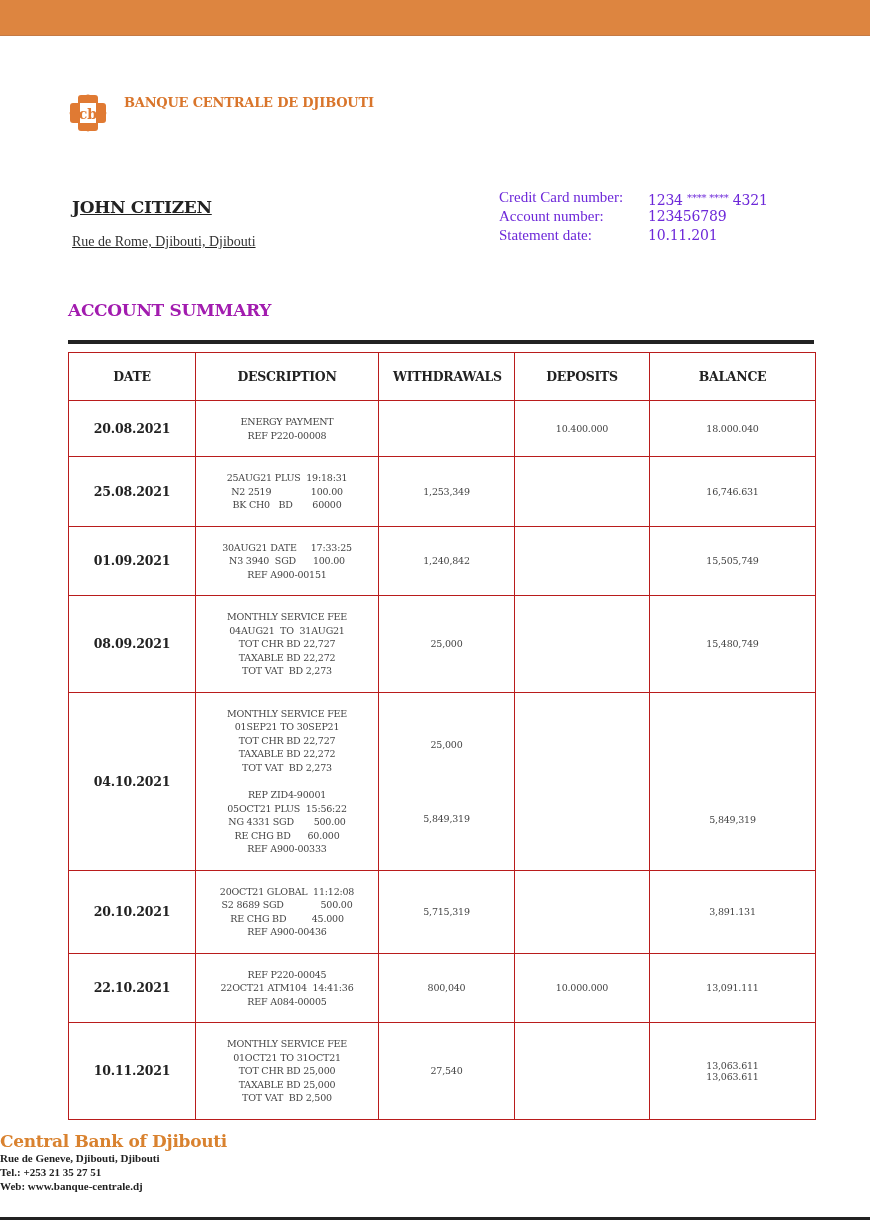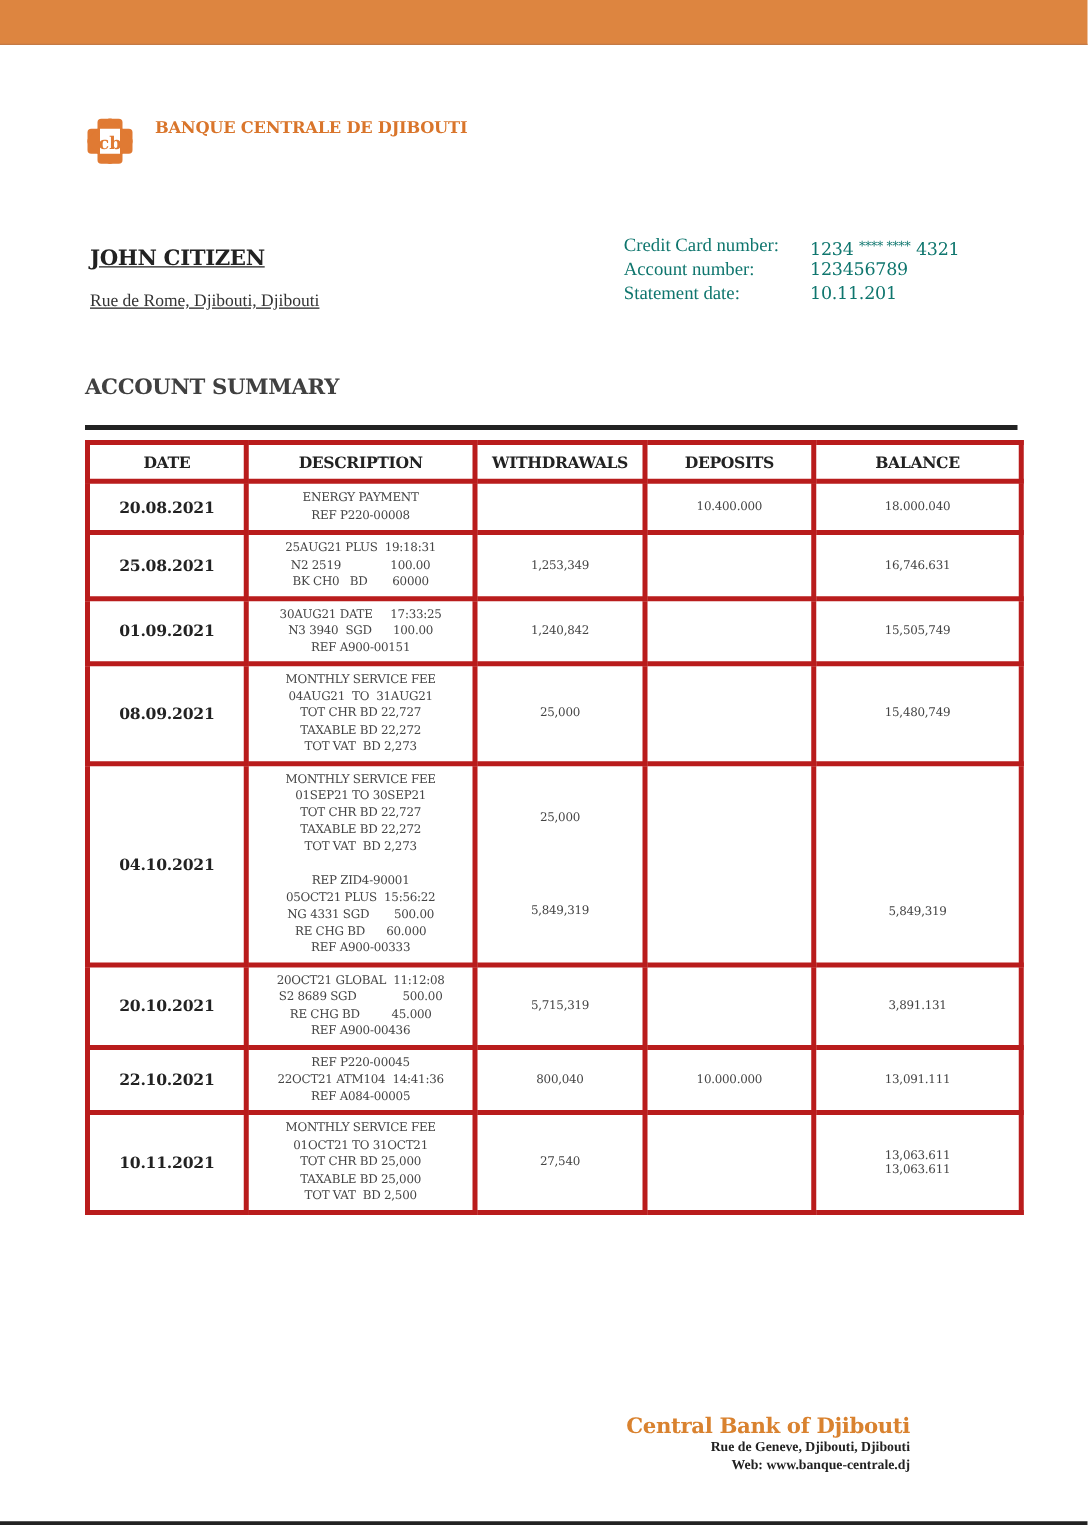--- a/index.html
+++ b/index.html
@@ -5,36 +5,36 @@
   html, body { margin:0; padding:0; }
   body { width:870px; height:1230px; position:relative; background:#fff; font-family:"DejaVu Serif", serif; color:#222; overflow:hidden; }
   .topbar { position:absolute; left:0; top:0; width:870px; height:35px; background:#dd8540; border-bottom:1px solid #c47a45; }
   .logo { position:absolute; left:68px; top:93px; width:40px; height:40px; }
   .logo-text { position:absolute; left:124px; top:95px; }
   .logo-fr { font-family:"DejaVu Serif", serif; font-weight:bold; font-size:13px; color:#d9752b; letter-spacing:-0.2px; white-space:nowrap; }
   .logo-ar { font-family:"DejaVu Sans", sans-serif; font-size:16px; color:#d9752b; direction:rtl; text-align:left; margin-top:1px; white-space:nowrap; }
   .client { position:absolute; left:72px; top:197px;text-decoration:underline; }
   .client-name { font-family:"DejaVu Serif", serif; font-weight:bold; font-size:17px; color:#222; letter-spacing:-0.3px; }
   .client-addr { font-family:"Liberation Serif", serif; font-size:14px; color:#333; margin-top:17px; }
-  .meta { position:absolute; left:499px; top:188px; font-family:"Liberation Serif", serif; font-size:15px; color:#0f766e; }
+  .meta { position:absolute; left:499px; top:188px; font-family:"Liberation Serif", serif; font-size:15px; color:#6d28d9; }
   .meta-row { display:flex; height:19px; line-height:19px; }
   .meta-label { width:149px; }
   .meta-value { font-family:"DejaVu Serif", serif; font-size:14px; letter-spacing:-0.2px; }
   .meta-value .stars { font-size:10px; vertical-align:4px; }
-  .summary-title { position:absolute; left:68px; top:300px; font-family:"DejaVu Serif", serif; font-weight:bold; font-size:17px; color:#404040; letter-spacing:-0.3px; }
+  .summary-title { position:absolute; left:68px; top:300px; font-family:"DejaVu Serif", serif; font-weight:bold; font-size:17px; color:#a21caf; letter-spacing:-0.3px; }
   .rule { position:absolute; left:68px; top:340px; width:746px; height:4px; background:#222; }
   table.stmt { position:absolute; left:68px; top:352px; width:747px; border-collapse:collapse; table-layout:fixed; }
-  table.stmt th, table.stmt td { border:4px solid #b91c1c; text-align:center; vertical-align:middle; padding:4px; }
+  table.stmt th, table.stmt td { border:1px solid #b91c1c; text-align:center; vertical-align:middle; padding:14px; }
   table.stmt th { font-family:"DejaVu Serif", serif; font-weight:bold; font-size:12.5px; color:#222; height:19px; letter-spacing:-0.3px; }
   td.date { font-family:"DejaVu Serif", serif; font-weight:bold; font-size:12.5px; color:#222; letter-spacing:-0.2px; }
   td.desc { font-family:"DejaVu Serif", serif; font-size:9.5px; color:#444; line-height:13.5px; letter-spacing:-0.2px; }
   td.num { font-family:"DejaVu Serif", serif; font-size:9.5px; color:#444; letter-spacing:-0.2px; }
   .desc-line { white-space:pre; }
   .gap { height:14px; }
-  .footer { position:absolute; left:0; top:1131px; width:728px; text-align:right; }
+  .footer { position:absolute; left:0; top:1131px; width:728px; text-align:left; }
   .footer-title { font-family:"DejaVu Serif", serif; font-weight:bold; font-size:17px; color:#d9822f; letter-spacing:-0.3px; }
   .footer-line { font-family:"Liberation Serif", serif; font-size:11px; color:#222; line-height:14px;font-weight:bold; }
   .bottom-rule { position:absolute; left:0; top:1217px; width:870px; height:3px; background:#222; }
 </style>
 </head>
 <body>
 
 <div class="topbar"></div>
 
 <div class="logo">
@@ -203,15 +203,16 @@
           <div class="desc-line">13,063.611</div>
           <div class="desc-line">13,063.611</div>
         </td>
       </tr>
     </tbody>
 </table>
 
 <div class="footer">
   <div class="footer-title">Central Bank of Djibouti</div>
   <div class="footer-line">Rue de Geneve, Djibouti, Djibouti</div>
+  <div class="footer-line">Tel.: +253 21 35 27 51</div>
   <div class="footer-line">Web: www.banque-centrale.dj</div>
 </div>
 <div class="bottom-rule"></div>
 
 </body></html>

